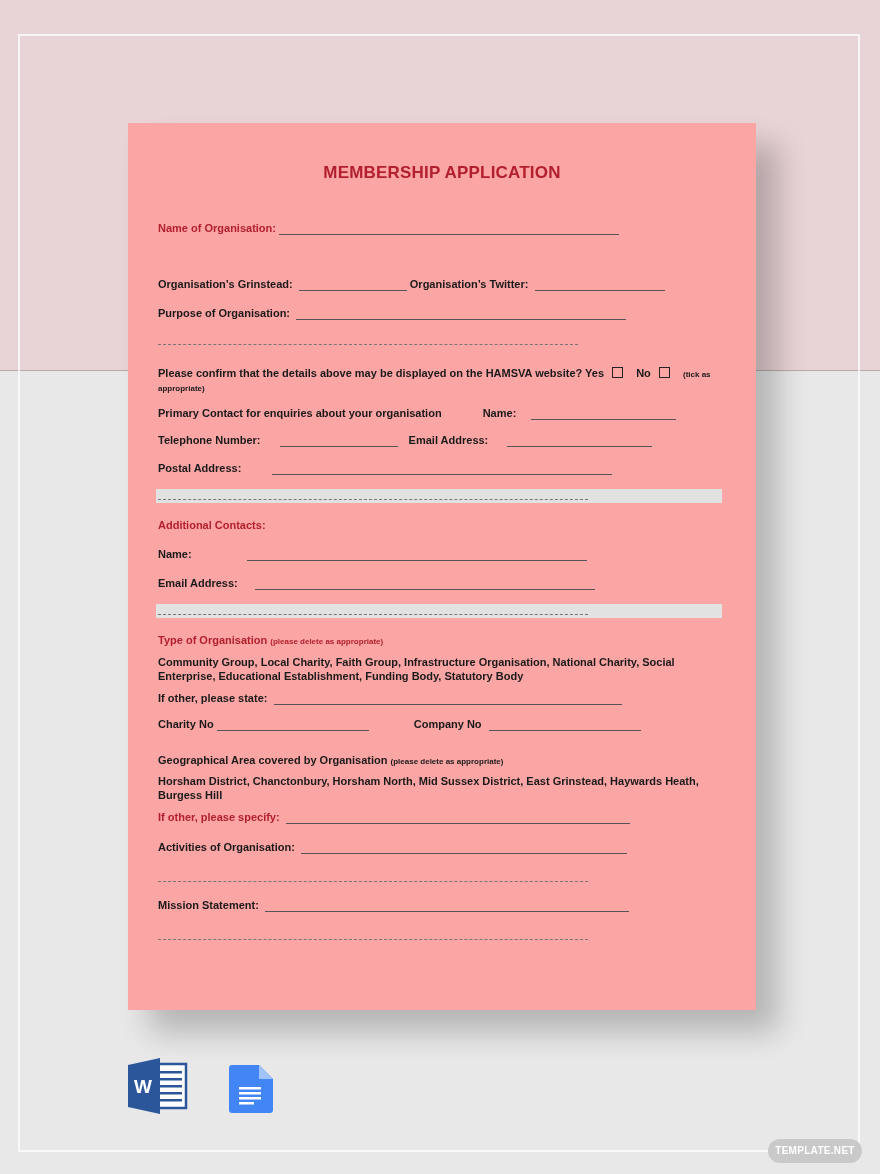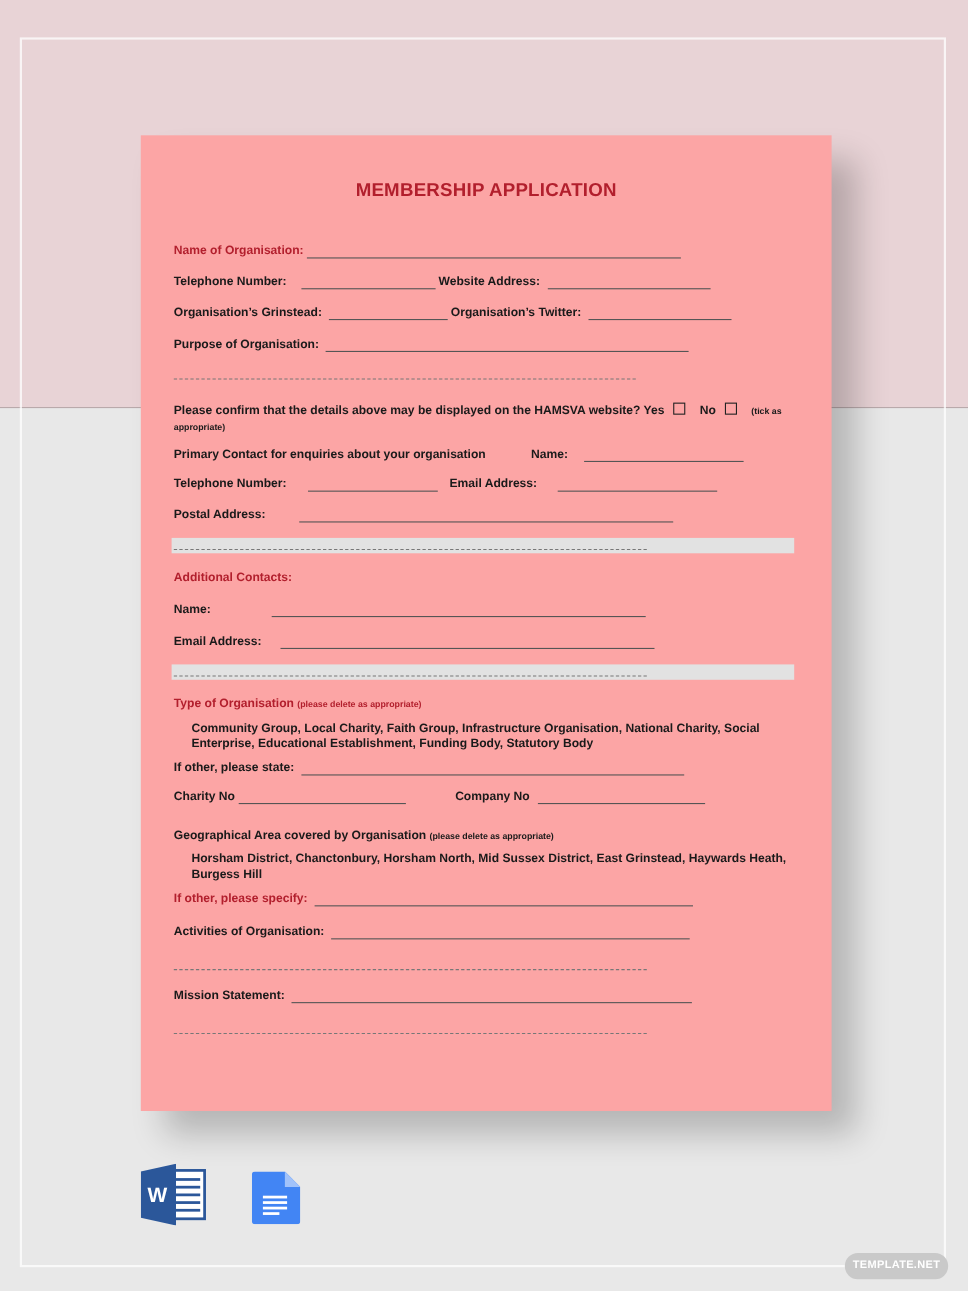--- a/index.html
+++ b/index.html
@@ -37,21 +37,21 @@
     position: absolute; left: 30px; height: 1px; border-bottom: 1px dashed #777;
   }
   .band {
     position: absolute; left: 28px; width: 566px; height: 14px; background: #e2e2e2;
   }
   .band .dash-line { left: 2px; top: 9px; }
   .checkbox {
     display: inline-block; width: 11px; height: 11px; border: 1.3px solid #222;
     vertical-align: -1px; margin-left: 5px; box-sizing: border-box;
   }
-  .wrap { white-space: normal; width: 575px; margin-left: 16px; }
+  .wrap { white-space: normal; width: 575px; }
   .icon-word { position: absolute; left: 128px; top: 1058px; width: 60px; height: 56px; }
   .icon-gdocs { position: absolute; left: 229px; top: 1065px; width: 44px; height: 48px; }
   .badge {
     position: absolute; left: 768px; top: 1139px; width: 94px; height: 24px;
     border-radius: 12px; background: #c9c9c9; color: #fff;
     font-size: 10px; font-weight: bold; text-align: center; line-height: 24px; letter-spacing: 0.3px;
   }
 </style>
 </head>
 <body>
@@ -61,26 +61,20 @@
 <div class="frame"></div>
 
 <div class="page">
   <div class="title">MEMBERSHIP APPLICATION</div>
 
   <div class="row" style="top:98px;">
     <span class="red">Name of Organisation:</span>
     <span class="line" style="width:340px;"></span>
   </div>
 
-  <div class="row" style="top:126px;">
-    <span>Telephone Number:</span>
-    <span class="line" style="width:122px;margin-left:10px;"></span>
-    <span>Website Address:</span>
-    <span class="line" style="width:148px;margin-left:4px;"></span>
-  </div>
 
   <div class="row" style="top:154px;">
     <span>Organisation’s Grinstead:</span>
     <span class="line" style="width:108px;margin-left:3px;"></span>
     <span>Organisation’s Twitter:</span>
     <span class="line" style="width:130px;margin-left:4px;"></span>
   </div>
 
   <div class="row" style="top:183px;">
     <span>Purpose of Organisation:</span>

